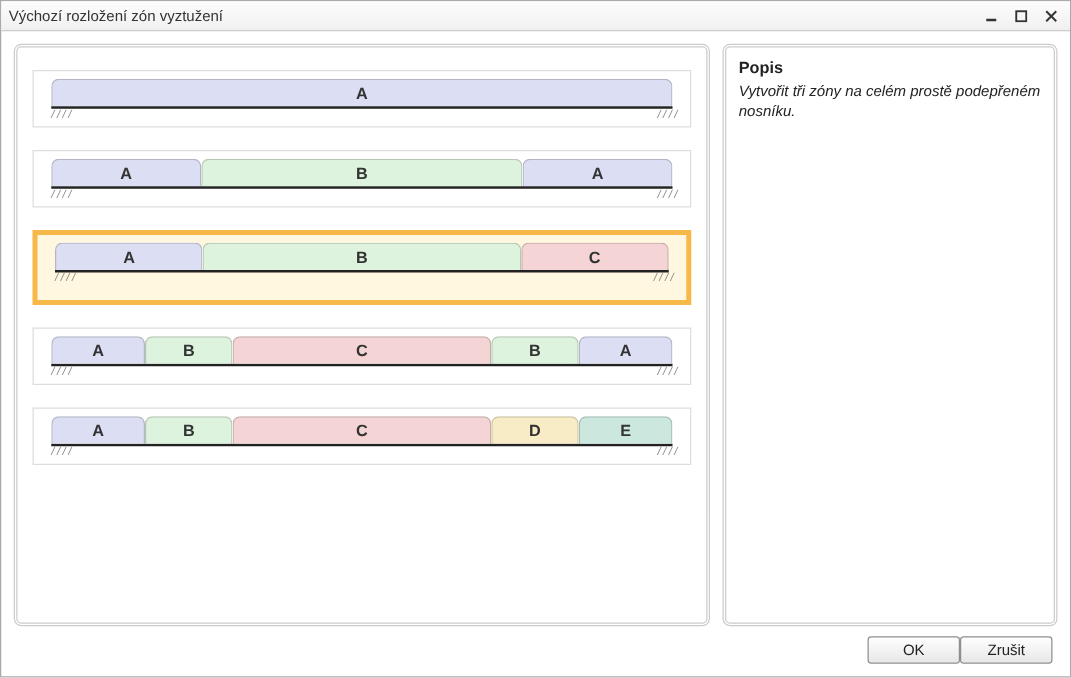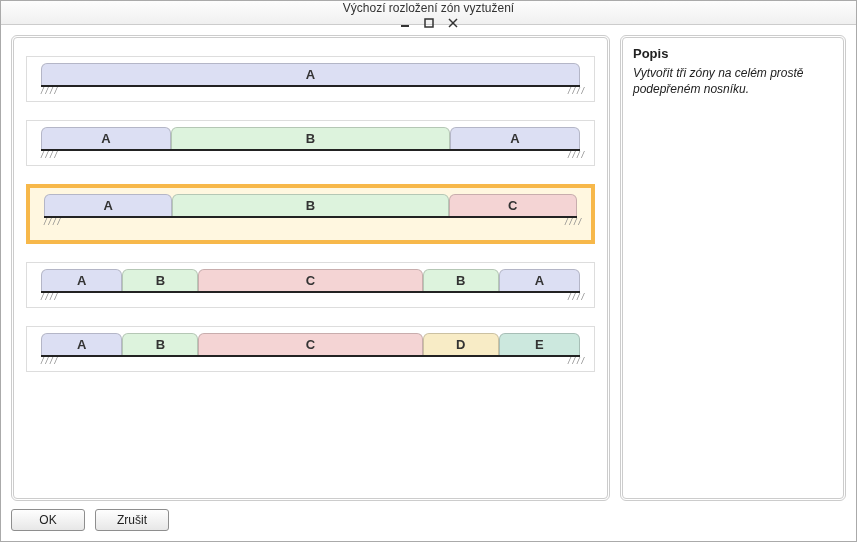--- a/index.html
+++ b/index.html
@@ -14,21 +14,20 @@
       display: flex;
       flex-direction: column;
     }
     .titlebar {
       height: 24px;
       background: linear-gradient(#fdfdfd, #f0f0f0);
       border-bottom: 1px solid #ccc;
       display: flex;
       align-items: center;
       padding: 0 6px;
-      flex-direction: column;
     }
     .titlebar-title { flex: 1; color: #333; font-size: 12px; }
     .titlebar-buttons { display: flex; gap: 6px; }
     .tbtn {
       width: 18px; height: 16px;
       display: flex; align-items: center; justify-content: center;
       font-size: 10px; color: #333;
       cursor: default;
     }
     .content {
@@ -50,38 +49,38 @@
       position: relative;
     }
     .left-panel {
       flex: 1;
       display: flex;
       flex-direction: column;
       gap: 18px;
       padding: 18px 12px;
     }
     .right-panel {
-      width: 226px;
+      width: 268px;
       padding: 8px 10px;
     }
     .right-panel .legend {
       font-weight: bold;
       font-size: 13px;
       color: #222;
       margin-bottom: 4px;
     }
     .right-panel .desc {
       color: #222;
       font-size: 12px;
       line-height: 1.35;
       font-style: italic;
     }
     .button-row {
       display: flex;
-      gap: 10px;
+      justify-content: flex-end;
       padding-right: 4px;
     }
     .btn {
       min-width: 74px;
       height: 22px;
       background: linear-gradient(#fefefe, #e7e7e7);
       border: 1px solid #8e8e8e;
       border-radius: 3px;
       font-size: 12px;
       color: #222;

